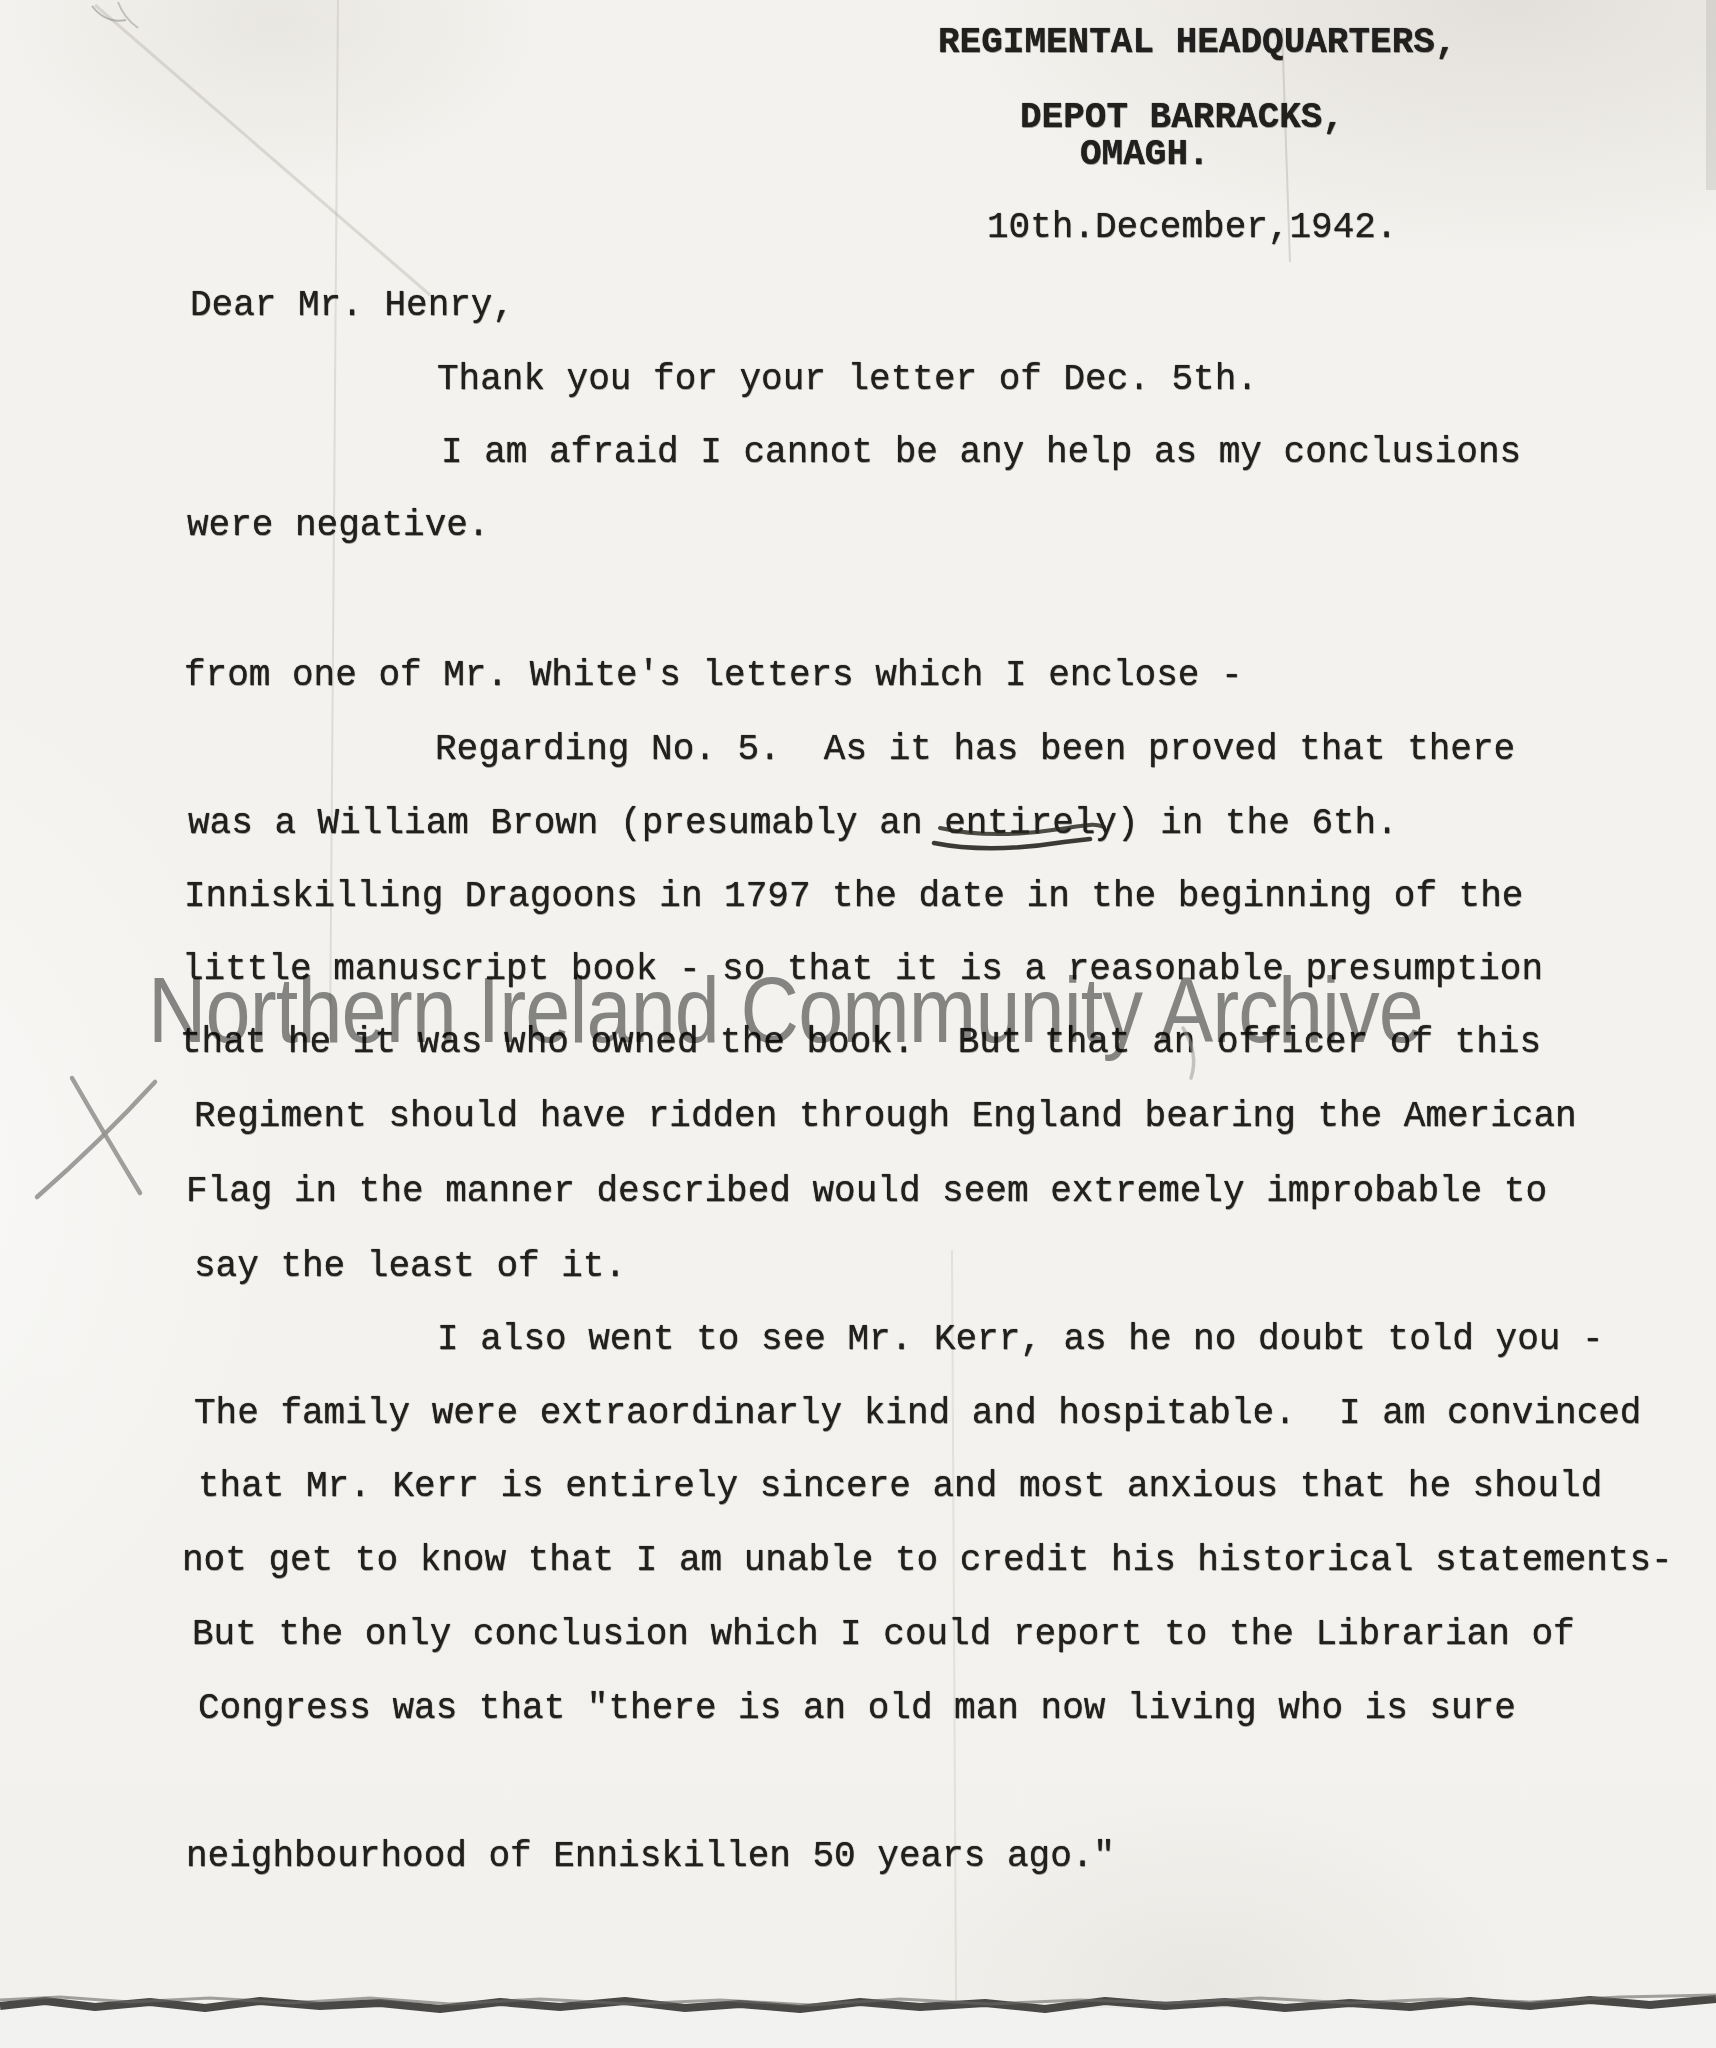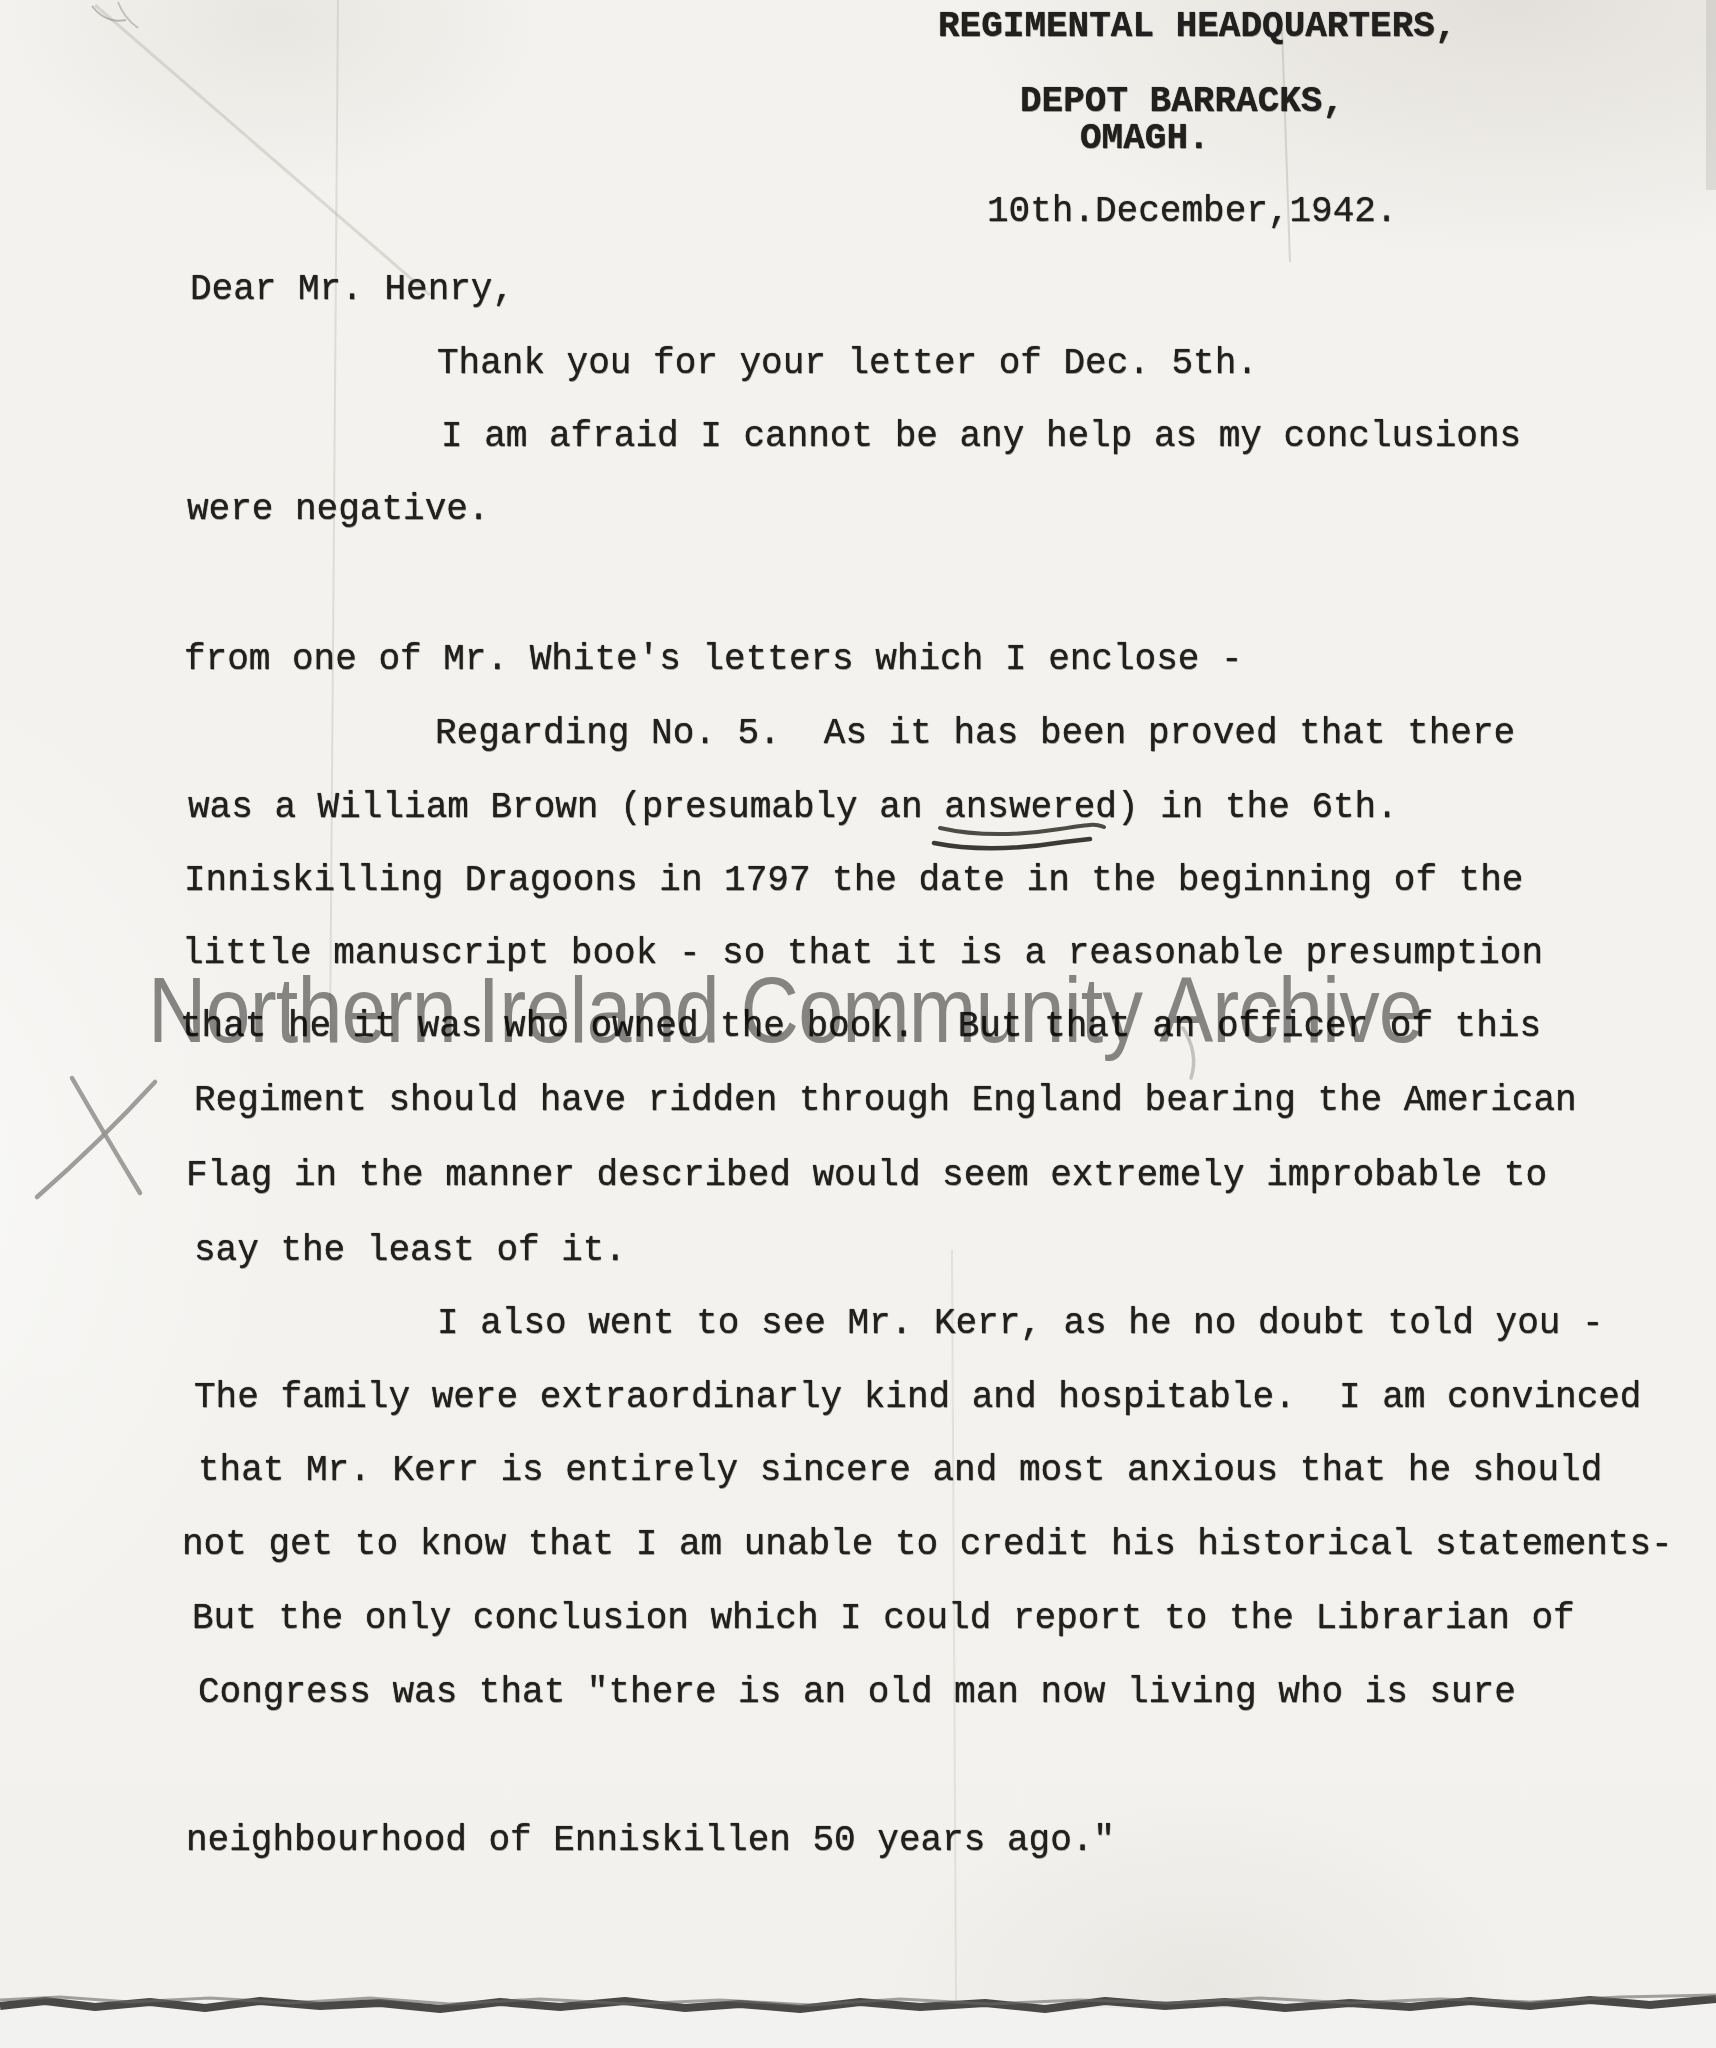--- a/index.html
+++ b/index.html
@@ -6,21 +6,21 @@
   .canvas{position:relative;width:1716px;height:2048px;overflow:hidden;
           font-family:"Liberation Mono",monospace;}
   .paper{position:absolute;inset:0;
     background:
       radial-gradient(ellipse 900px 420px at 88% 0%, rgba(198,194,188,.38), transparent 62%),
       radial-gradient(ellipse 700px 900px at -8% 58%, rgba(255,255,255,.55), transparent 60%),
       radial-gradient(ellipse 500px 300px at 70% 97%, rgba(205,202,196,.25), transparent 65%),
       radial-gradient(ellipse 420px 260px at 16% 1%, rgba(208,205,199,.30), transparent 65%),
       linear-gradient(180deg,#f4f2ee 0%,#f3f2ef 60%,#f2f1ed 100%);}
   .below-tear{position:absolute;left:0;right:0;top:2008px;height:40px;background:#f2f2f0;}
-  .typewriter{position:absolute;inset:0;filter:blur(.3px);}
+  .typewriter{position:absolute;inset:0;filter:blur(.3px);margin-top:16px;}
   .typeline{position:absolute;font-size:36px;line-height:42px;color:#21201e;white-space:pre;
     text-shadow:0 0 1px rgba(30,28,26,.85), .5px .5px .6px rgba(30,28,26,.35);}
   .hdr{font-weight:bold;}
   .watermark{position:absolute;left:148px;top:960px;font-family:"Liberation Sans",sans-serif;
     font-size:92px;line-height:100px;font-weight:normal;color:#818181;letter-spacing:-1px;
     transform:scaleX(.88);transform-origin:left center;mix-blend-mode:multiply;opacity:.92;
     white-space:nowrap;}
   svg.overlay{position:absolute;left:0;top:0;pointer-events:none;}
 </style>
 </head>
@@ -49,21 +49,21 @@
 
     <div class="typeline" style="left:987px;top:191px">10th.December,1942.</div>
 
     <div class="typeline" style="left:190px;top:269px">Dear Mr. Henry,</div>
     <div class="typeline" style="left:437px;top:343px">Thank you for your letter of Dec. 5th.</div>
     <div class="typeline" style="left:441px;top:416px">I am afraid I cannot be any help as my conclusions</div>
     <div class="typeline" style="left:187px;top:489px">were negative.</div>
     <div class="typeline" style="left:184px;top:639px">from one of Mr. White's letters which I enclose -</div>
     <div class="typeline" style="left:435px;top:713px">Regarding No. 5.  As it has been proved that there</div>
 
-    <div class="typeline" style="left:188px;top:787px"><span>was a William Brown (presumably an </span><span>answered</span><span>) in the 6th.</span></div>
+    <div class="typeline" style="left:188px;top:787px"><span>was a William Brown (presumably an </span><span>entirely</span><span>) in the 6th.</span></div>
 
     <div class="typeline" style="left:184px;top:860px">Inniskilling Dragoons in 1797 the date in the beginning of the</div>
     <div class="typeline" style="left:182px;top:933px">little manuscript book - so that it is a reasonable presumption</div>
     <div class="typeline" style="left:180px;top:1006px">that he it was who owned the book.  But that an officer of this</div>
     <div class="typeline" style="left:194px;top:1080px">Regiment should have ridden through England bearing the American</div>
     <div class="typeline" style="left:186px;top:1155px">Flag in the manner described would seem extremely improbable to</div>
     <div class="typeline" style="left:194px;top:1230px">say the least of it.</div>
     <div class="typeline" style="left:437px;top:1303px">I also went to see Mr. Kerr, as he no doubt told you -</div>
     <div class="typeline" style="left:198px;top:1450px">that Mr. Kerr is entirely sincere and most anxious that he should</div>
     <div class="typeline" style="left:194px;top:1377px">The family were extraordinarly kind and hospitable.  I am convinced</div>

